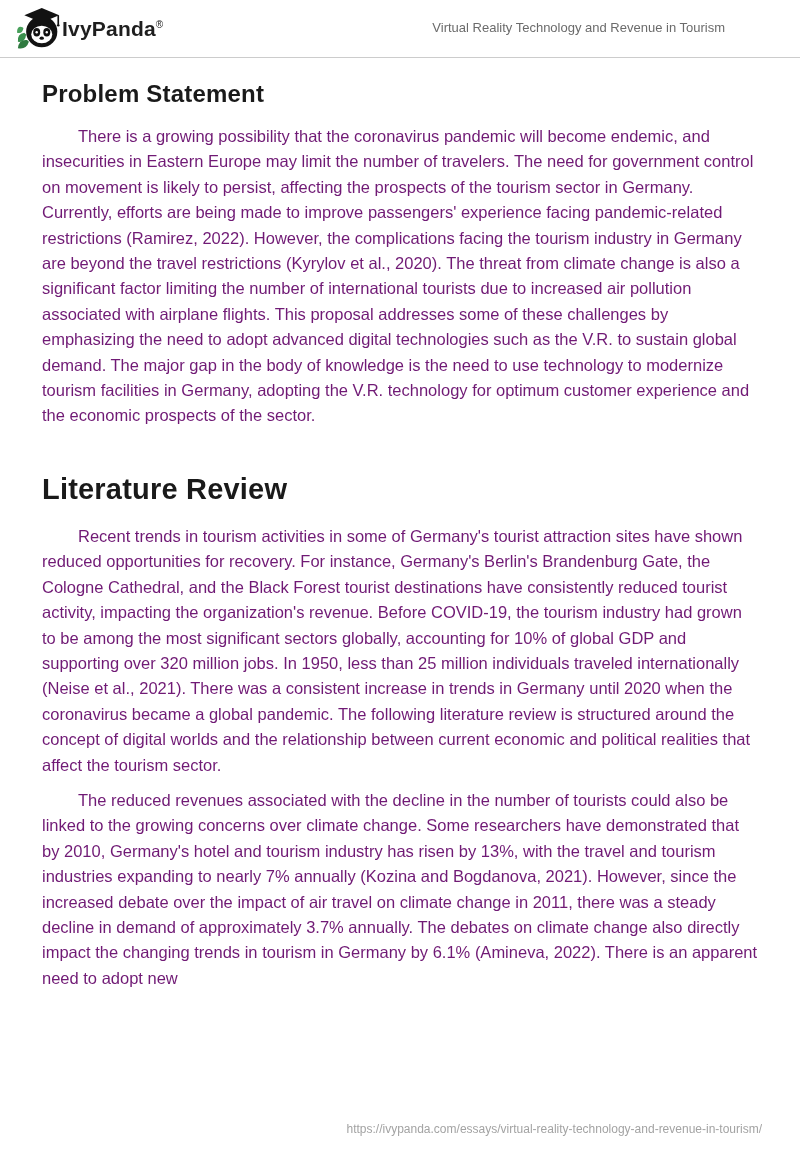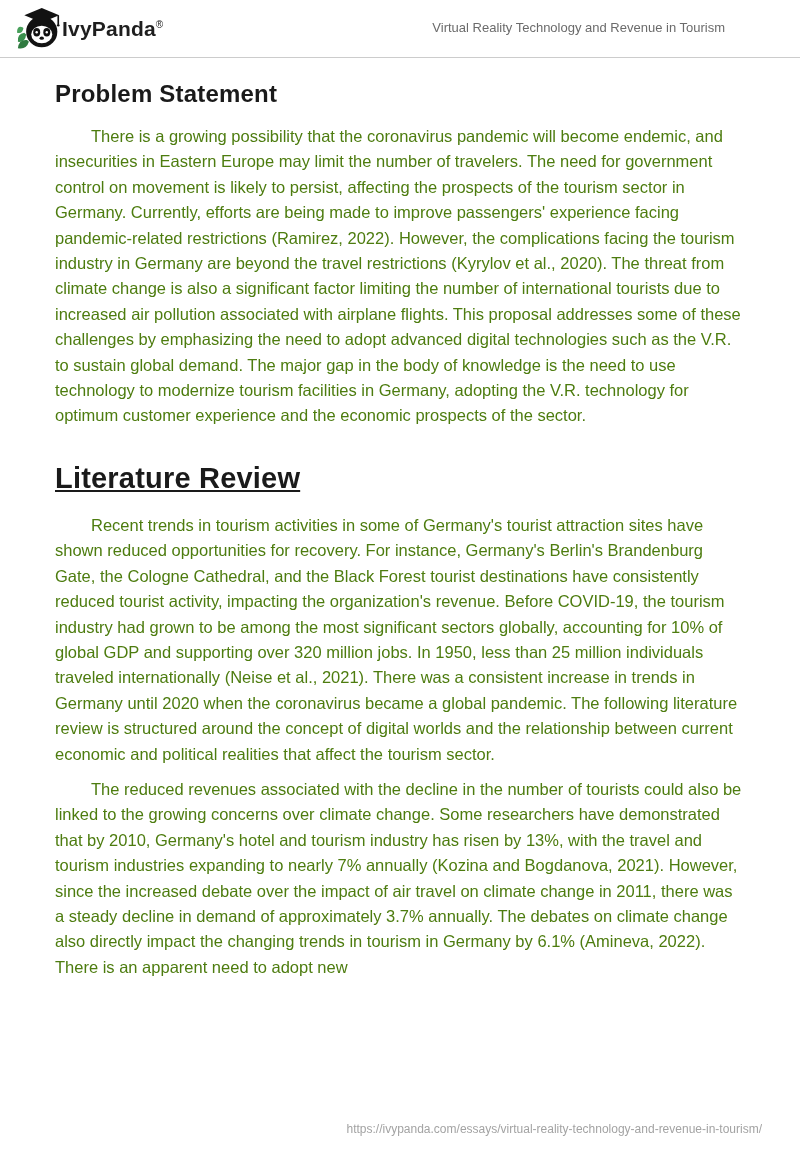--- a/index.html
+++ b/index.html
@@ -48,41 +48,40 @@
   .doc-title {
     position: absolute;
     right: 75px;
     top: 20px;
     font-size: 13px;
     color: #6b6b6b;
   }
 
   
   .content {
-    padding: 0 55px;
+    padding: 0 42px;
   }
   h1.section-h1 {
     font-size: 29px;
     font-weight: bold;
     color: #1a1a1a;
-    margin: 33px 0 18px 0;
+    margin: 44px 0 18px 0;
     letter-spacing: 0.2px;
-    text-decoration: underline;
   }
   h2.section-h2 {
     font-size: 24px;
     font-weight: bold;
     color: #1a1a1a;
     margin: 22px 0 16px 0;
     letter-spacing: 0.2px;
   }
   p.body-para {
     font-size: 16.5px;
     line-height: 25.4px;
-    color: #4d7c0f;
+    color: #701a75;
     text-indent: 36px;
     margin: 0 0 10px 0;
     text-align: left;
   }
 
   
   .page-footer {
     position: absolute;
     right: 38px;
     bottom: 24px;

